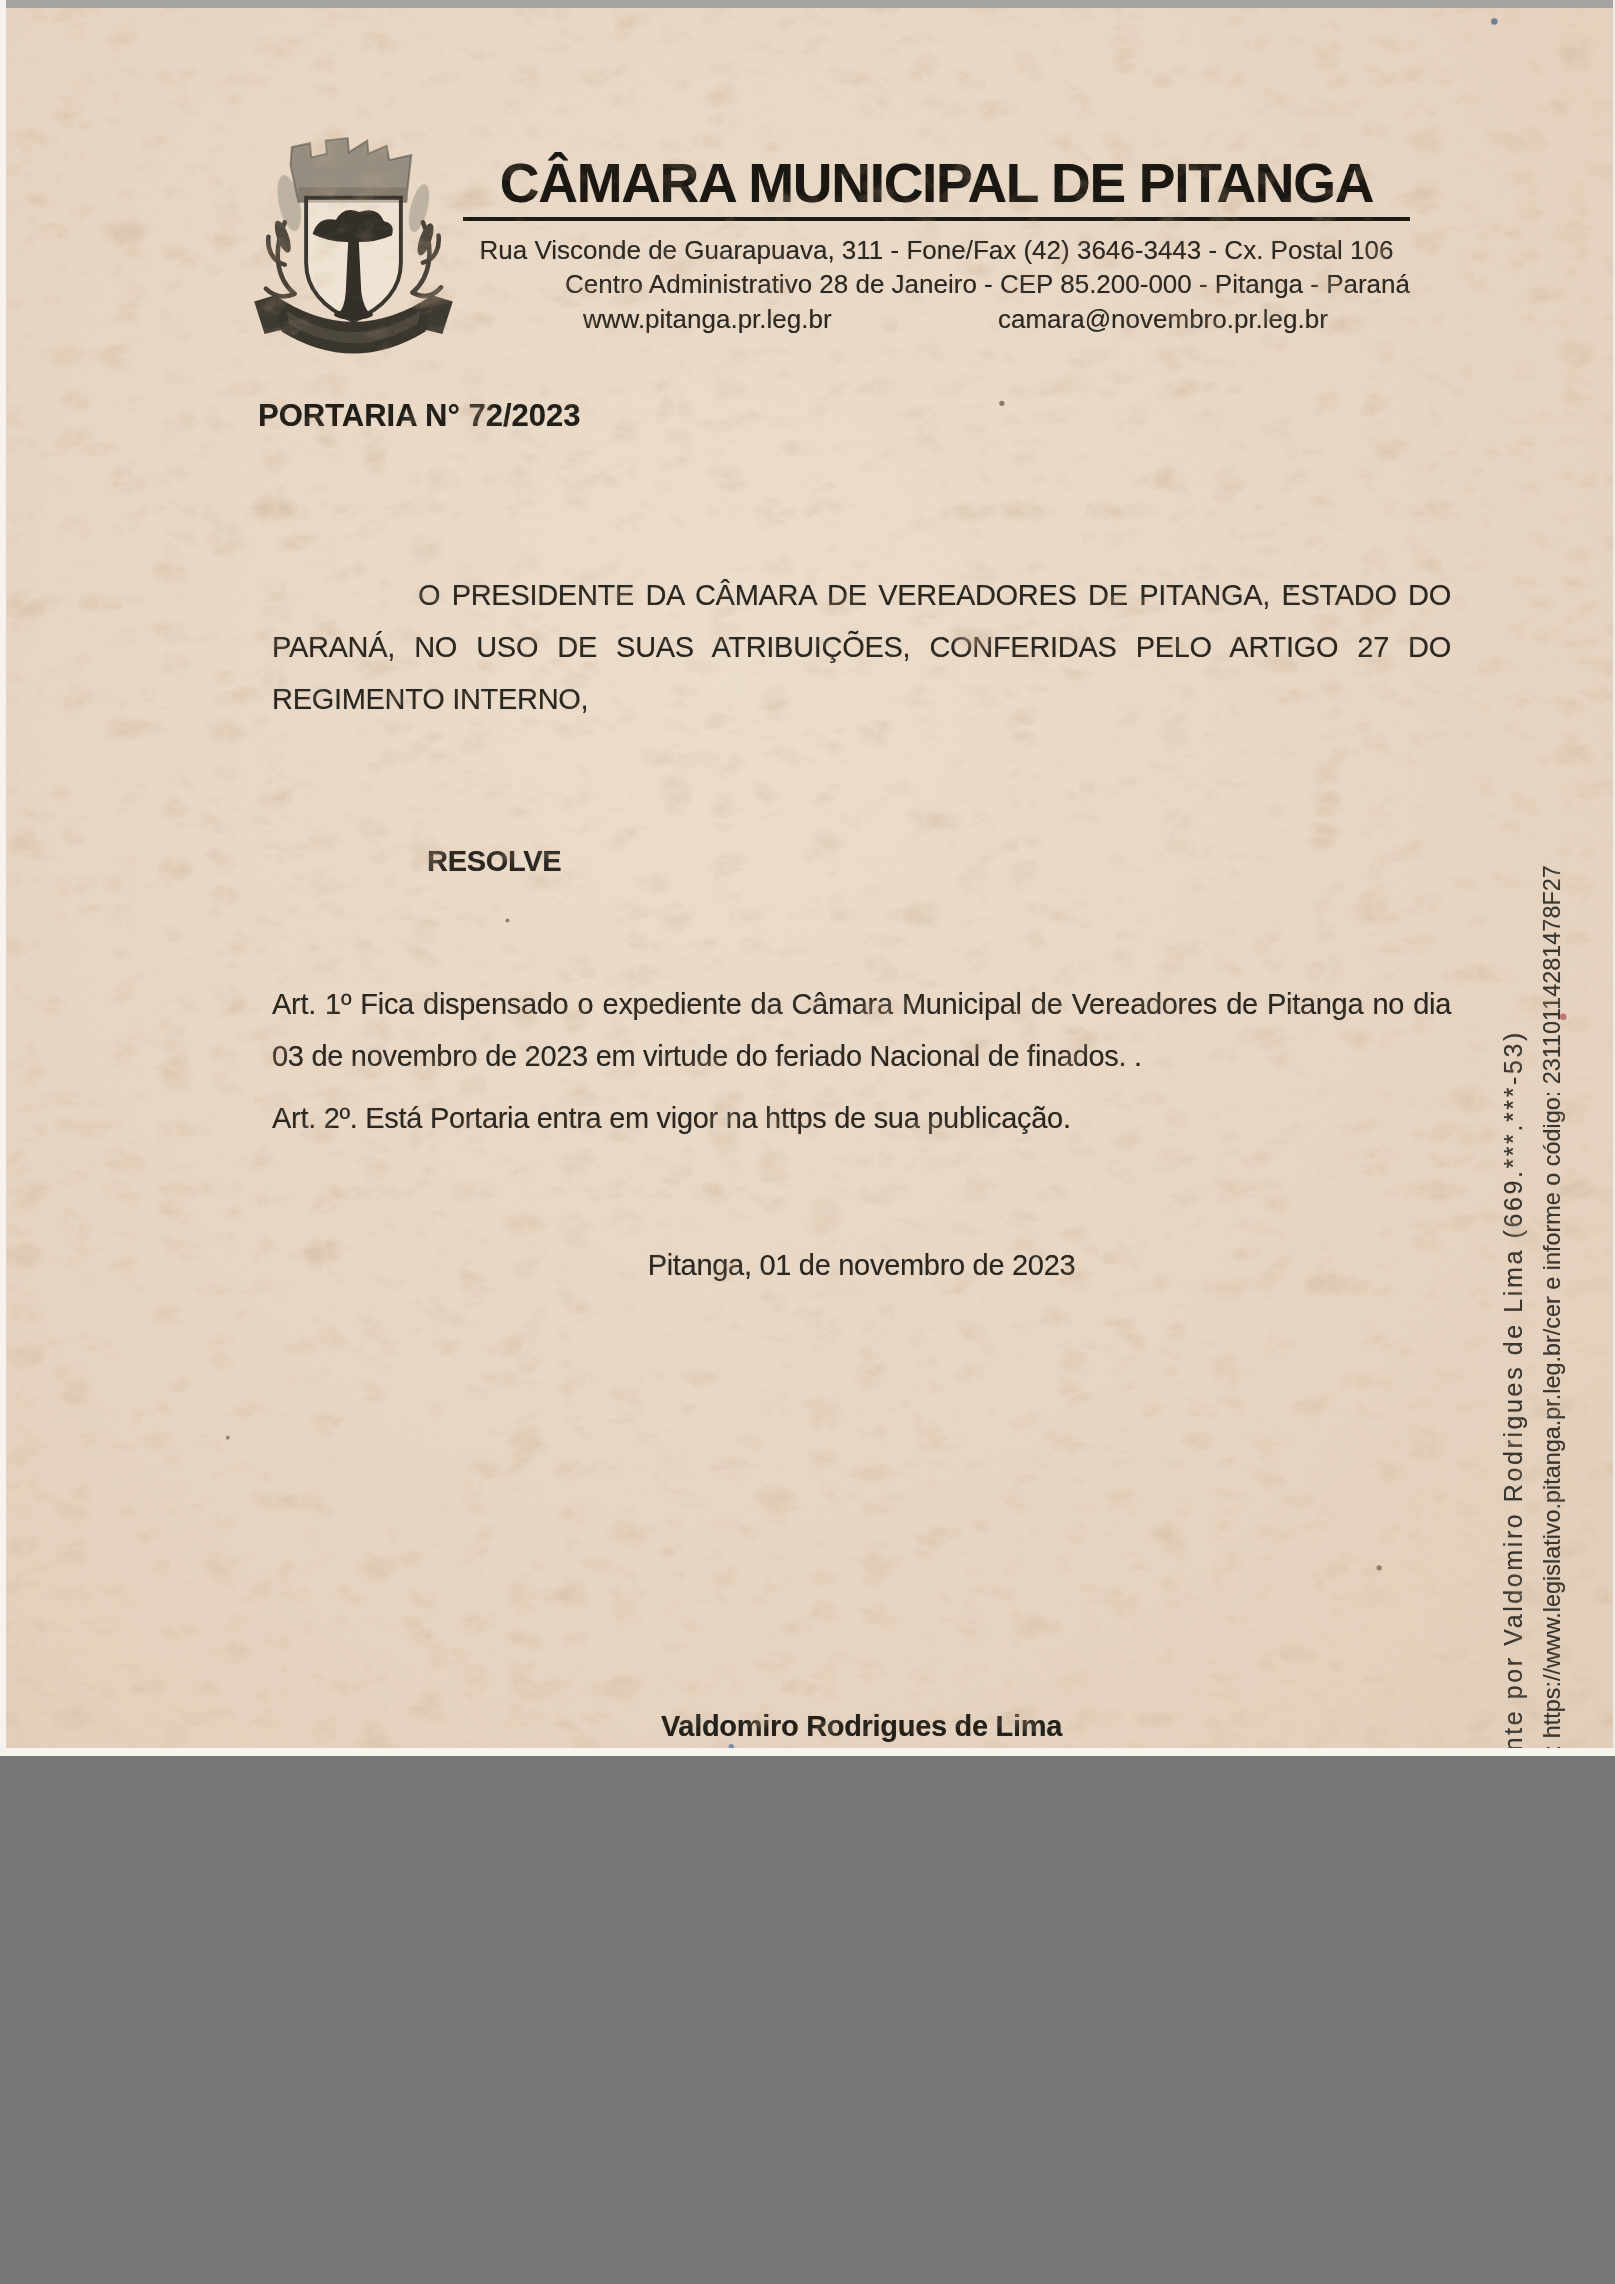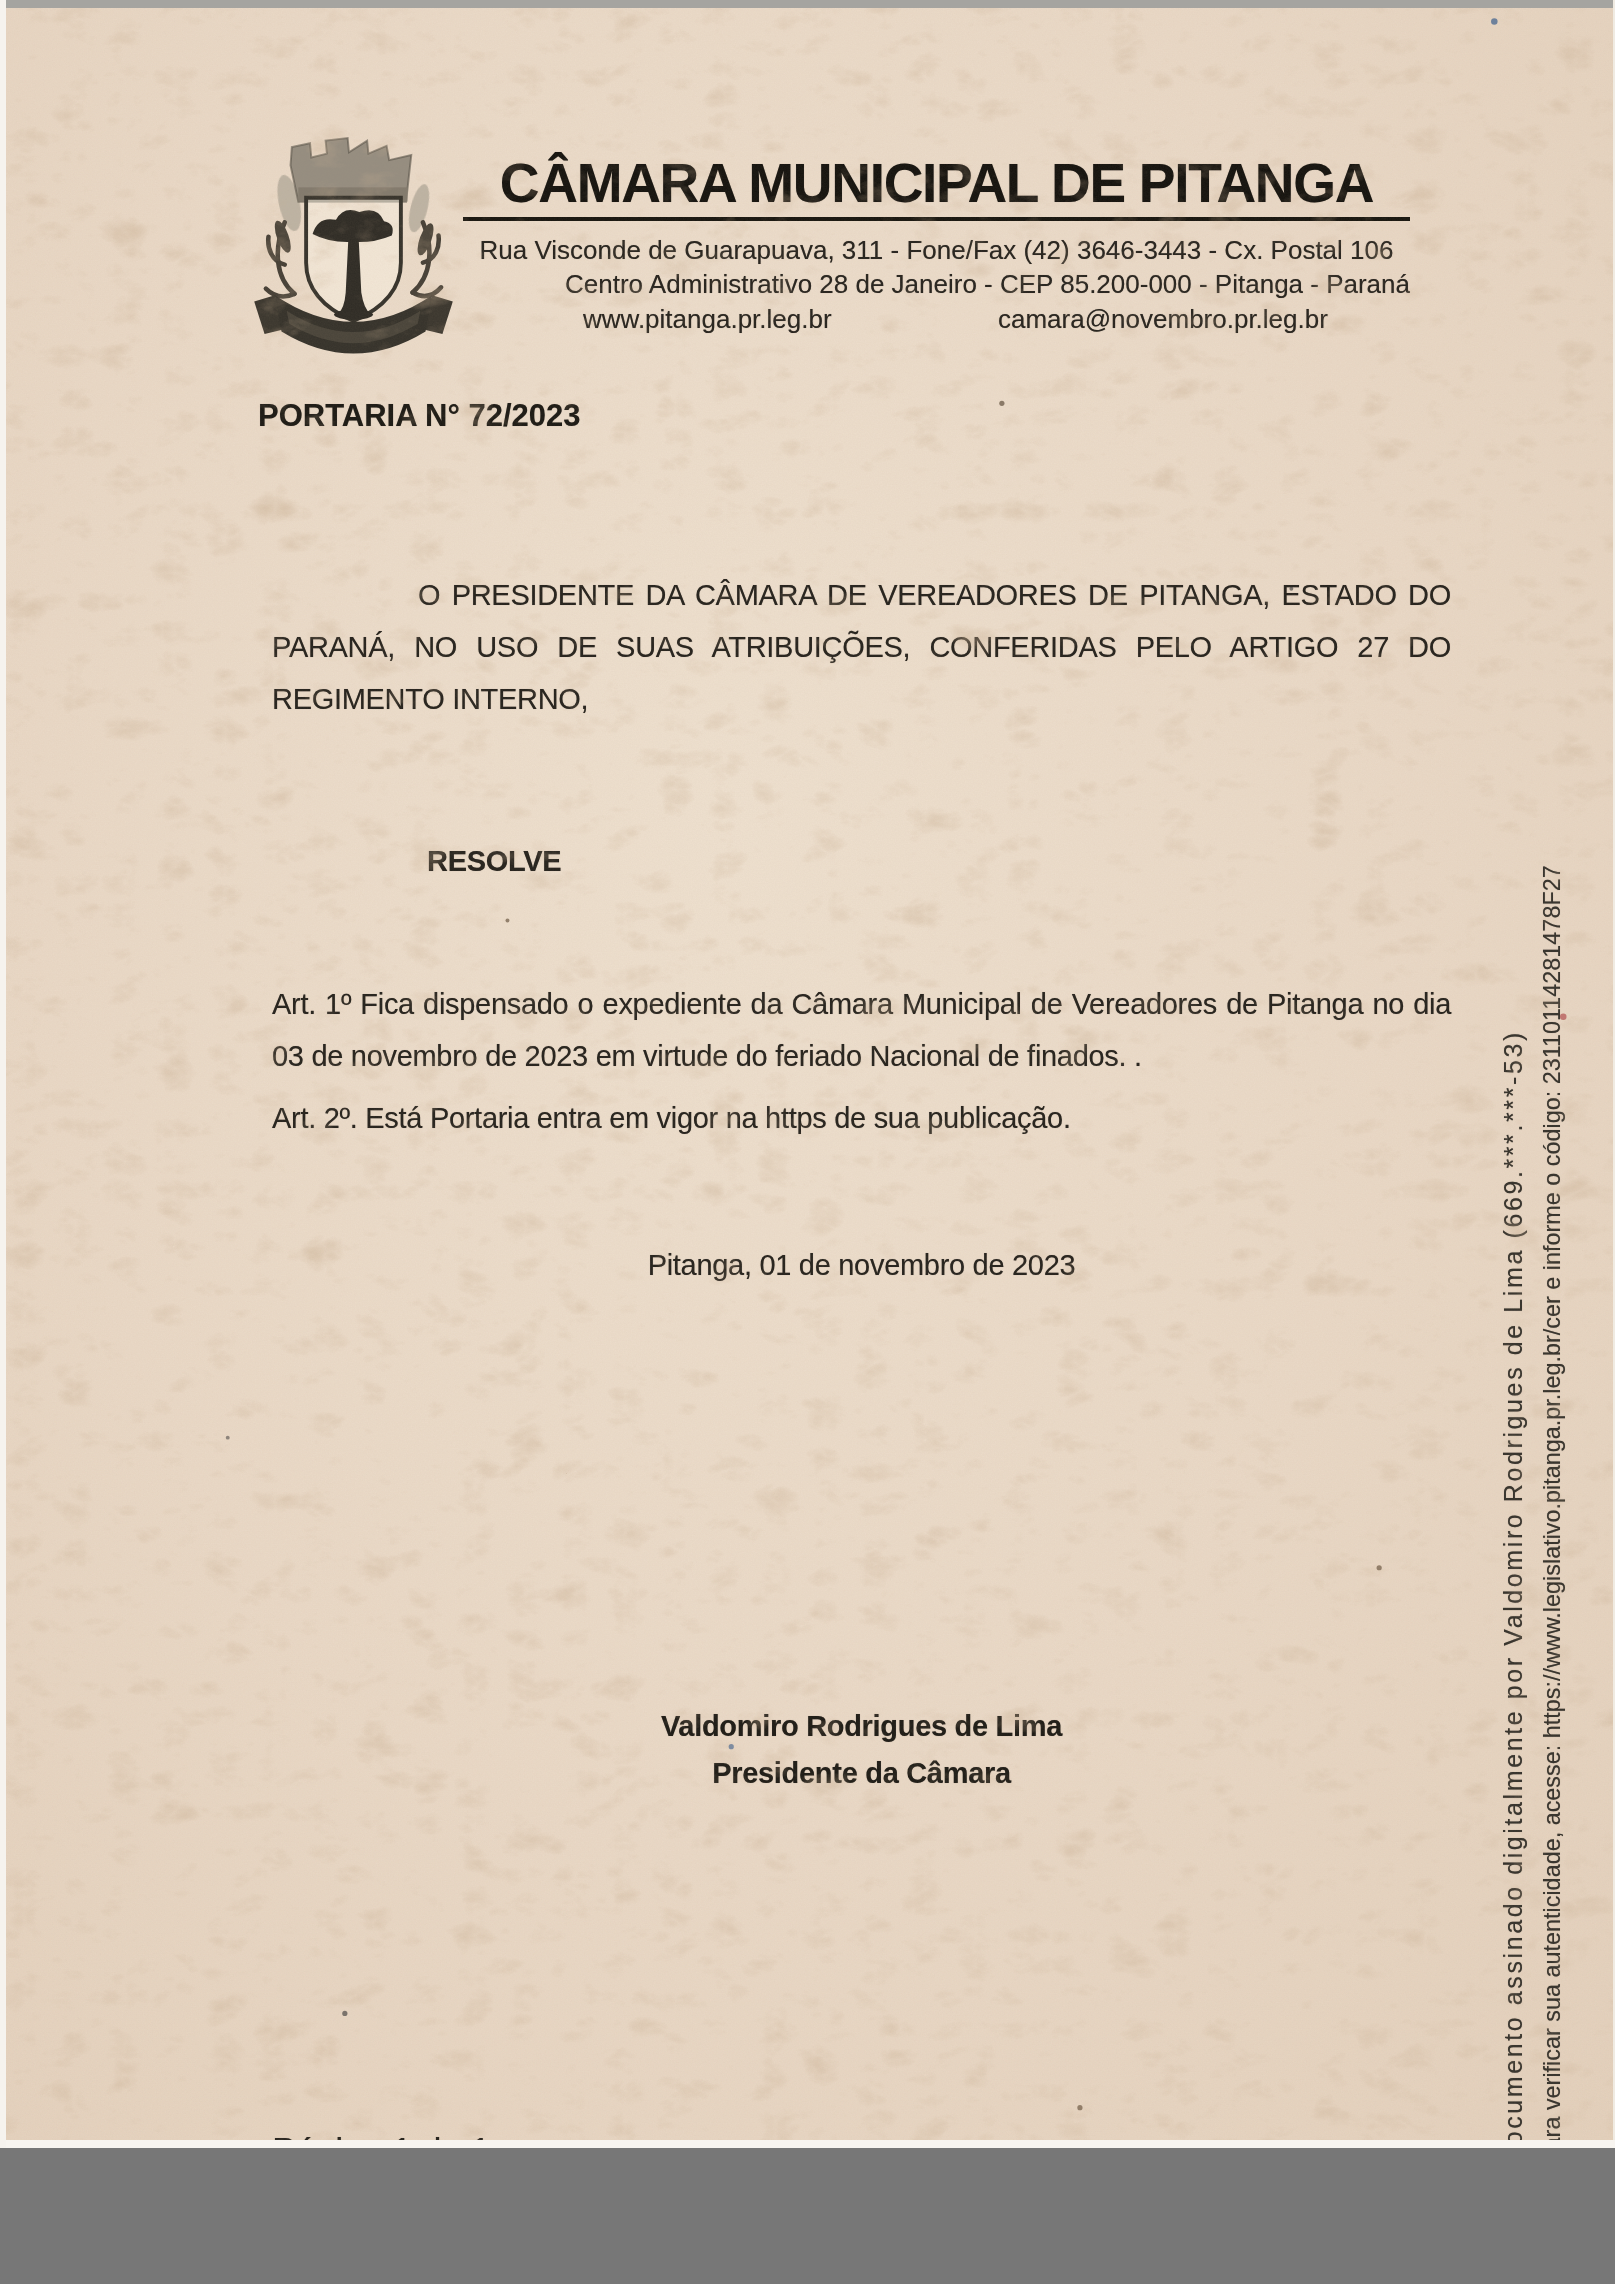--- a/index.html
+++ b/index.html
@@ -1,18 +1,18 @@
 <!DOCTYPE html>
 <html style="font-size:10.4px"><head>
 <meta charset="utf-8">
 <style>
   html,body{margin:0;padding:0;background:#777;}
   .page{
     position:relative;
-    width:1616px;height:2148px;
+    width:1616px;height:1756px;
     margin:0 auto;
     overflow:hidden;
     background:radial-gradient(ellipse at 45% 38%, #efe1d0 0%, #ead9c7 55%, #e4d1bd 100%);
     font-family:"Liberation Sans", sans-serif;
     color:#221f1b;
   }
   .ink{ text-shadow:0 0 0.7px rgba(40,32,24,.45); }
 
   
   .edge-top{position:absolute;top:0;left:0;width:100%;height:7.8px;background:#a5a4a0;}

